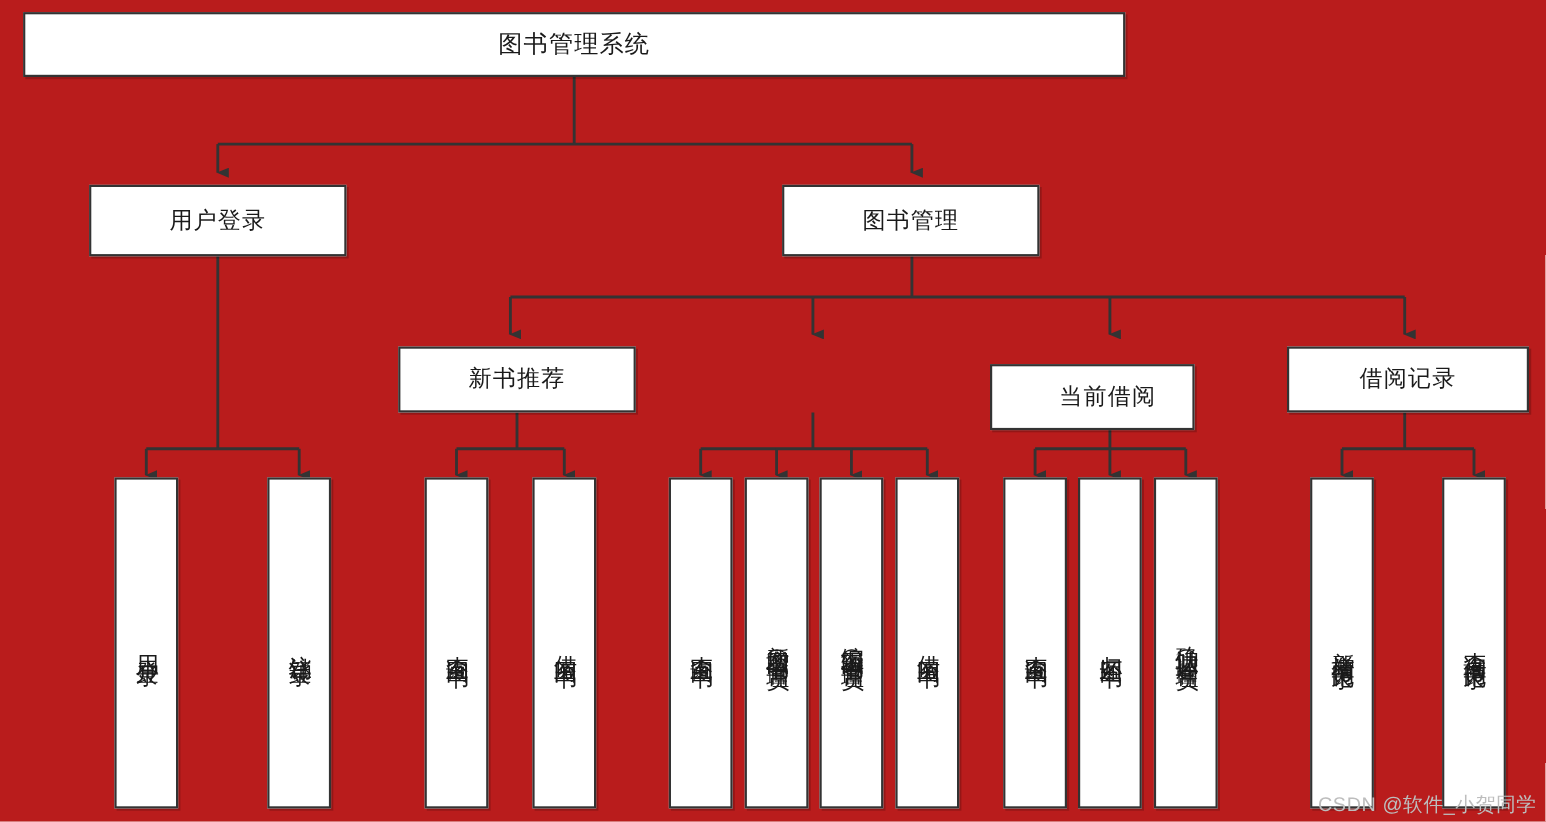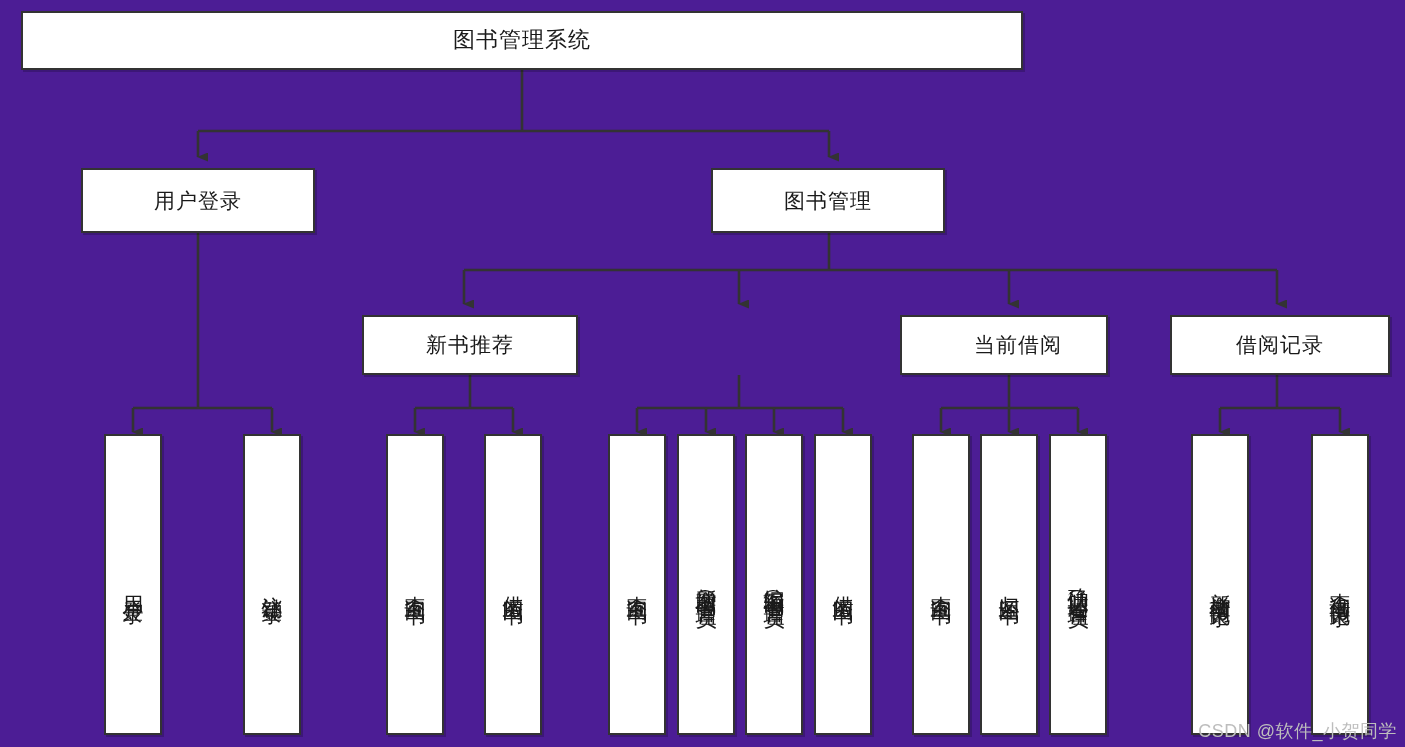--- a/index.html
+++ b/index.html
@@ -7,21 +7,21 @@
     padding: 0;
     background: #ffffff;
   }
   body {
     font-family: "Liberation Sans", "DejaVu Sans", sans-serif;
   }
   #canvas {
     position: relative;
     width: 1405px;
     height: 747px;
-    background: #4c1d95;
+    background: #b91c1c;
     overflow: hidden;
   }
   #wires {
     position: absolute;
     left: 0;
     top: 0;
     width: 1405px;
     height: 747px;
     pointer-events: none;
   }
@@ -133,21 +133,21 @@
   <div class="node h" style="left:81px; top:168px; width:234px; height:65px;">
     <span>用户登录</span>
   </div>
   <div class="node h" style="left:711px; top:168px; width:234px; height:65px;">
     <span>图书管理</span>
   </div>
 
   <div class="node h" style="left:362px; top:315px; width:216px; height:60px;">
     <span>新书推荐</span>
   </div>
-  <div class="node h" style="left:900px; top:315px; width:208px; height:60px;padding-left:28px;">
+  <div class="node h" style="left:900px; top:331px; width:186px; height:60px;padding-left:28px;">
     <span>当前借阅</span>
   </div>
   <div class="node h" style="left:1170px; top:315px; width:220px; height:60px;">
     <span>借阅记录</span>
   </div>
 
   <div class="node v" style="left:104px; top:434px; width:58px; height:301px;">
     <span>用户登录</span>
   </div>
   <div class="node v" style="left:243px; top:434px; width:58px; height:301px;">

